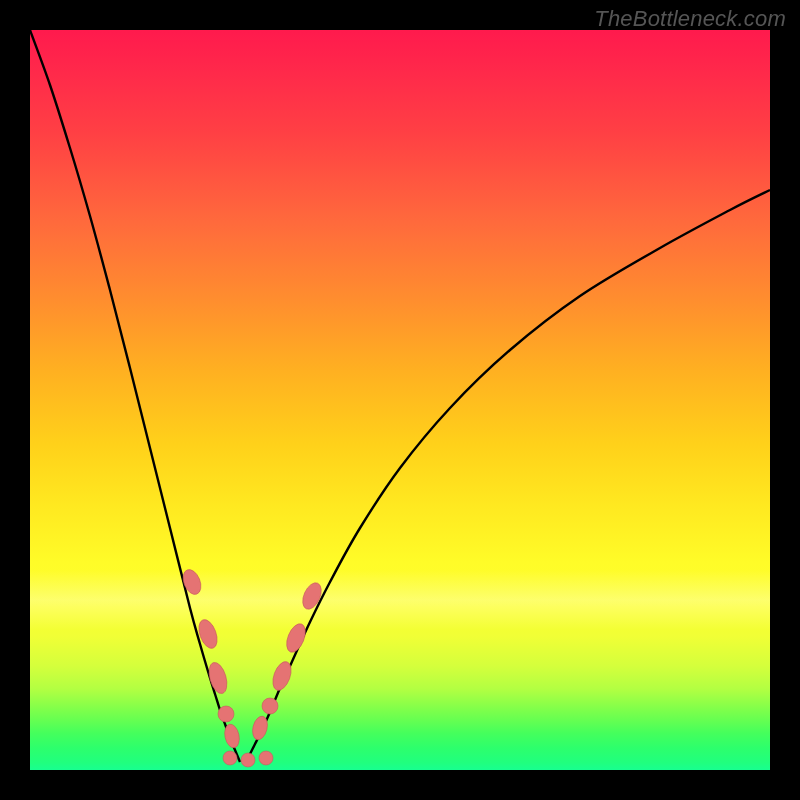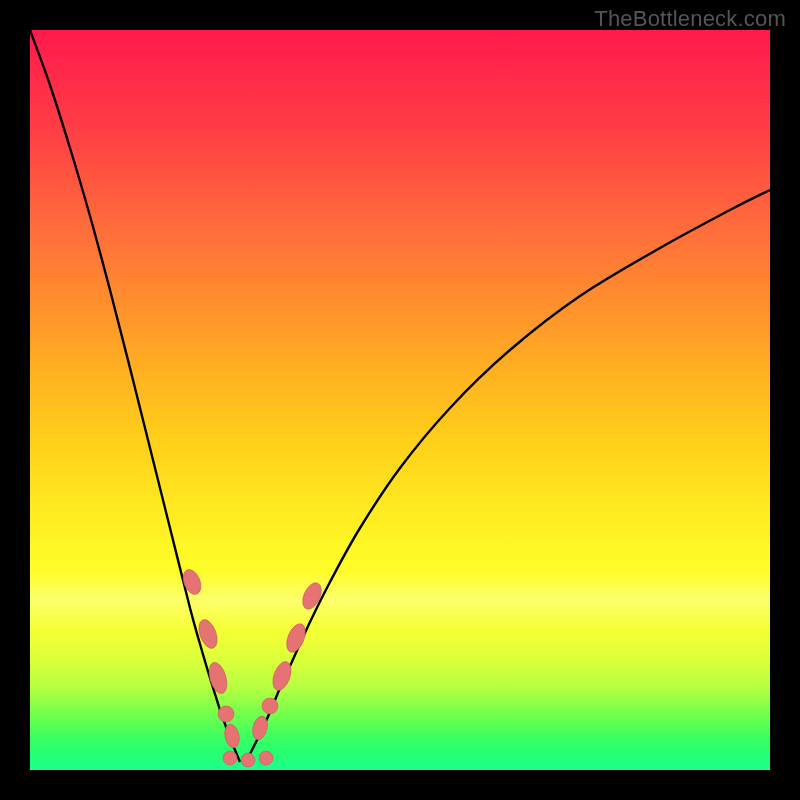--- a/index.html
+++ b/index.html
@@ -11,20 +11,21 @@
     background: #000;
     font-family: Arial, Helvetica, sans-serif;
   }
   .frame {
     position: absolute;
     top: 0;
     left: 0;
     width: 800px;
     height: 800px;
     background: #000;
+    font-style: italic;
   }
   .plot-area {
     position: absolute;
     top: 30px;
     left: 30px;
     width: 740px;
     height: 740px;
     overflow: hidden;
   }
   .gradient-bg {

